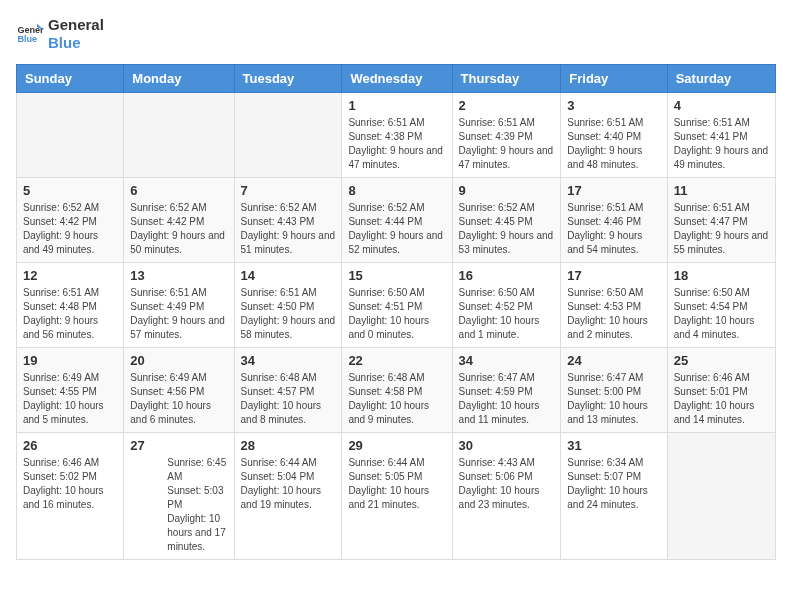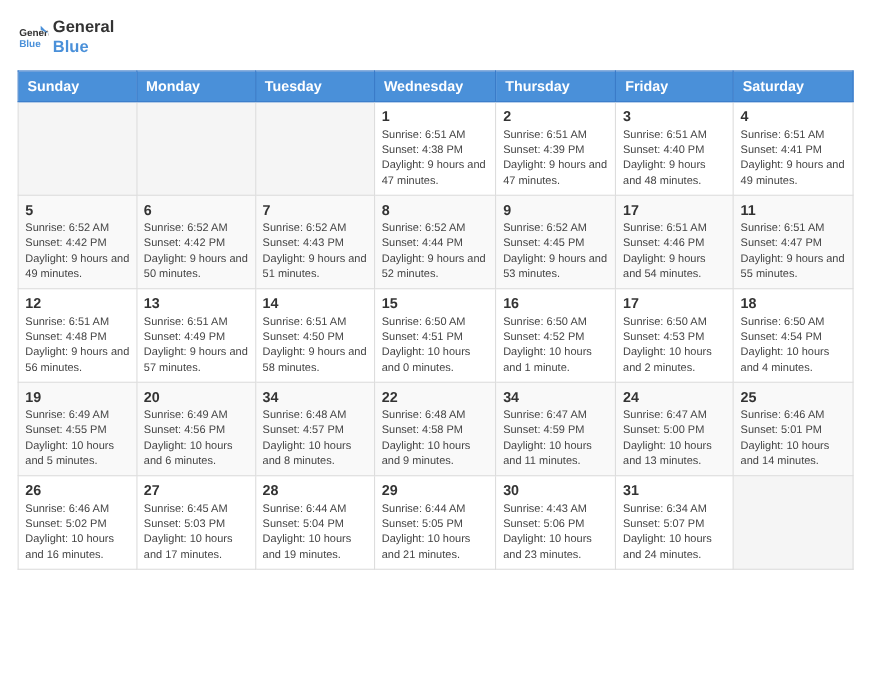--- a/index.html
+++ b/index.html
@@ -273,21 +273,21 @@
       </tr>
       <tr>
         <td>
           <span class="day-number">26</span>
           <div class="day-info" style="white-space: pre-line;">Sunrise: 6:46 AM
 Sunset: 5:02 PM
 Daylight: 10 hours and 16 minutes.</div>
         </td>
         <td>
           <span class="day-number">27</span>
-          <div class="day-info" style="white-space: pre-line;">Sunrise: 6:45 AM
+          <div class="day-info" style="white-space: pre-line; margin-left: 37px;">Sunrise: 6:45 AM
 Sunset: 5:03 PM
 Daylight: 10 hours and 17 minutes.</div>
         </td>
         <td>
           <span class="day-number">28</span>
           <div class="day-info" style="white-space: pre-line;">Sunrise: 6:44 AM
 Sunset: 5:04 PM
 Daylight: 10 hours and 19 minutes.</div>
         </td>
         <td>

